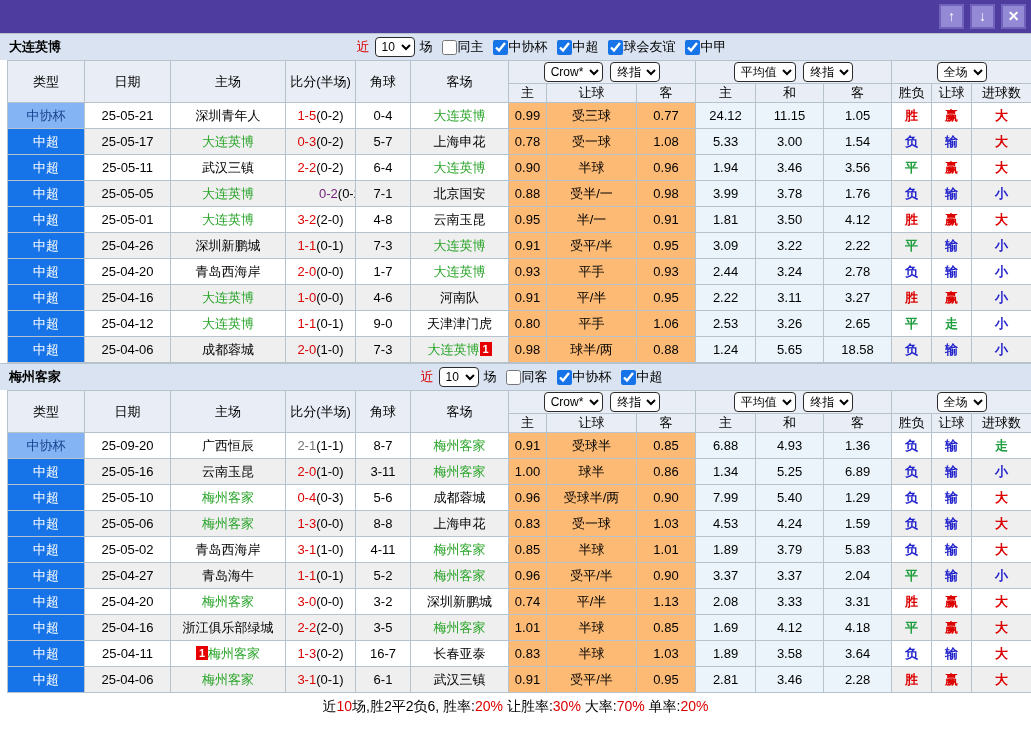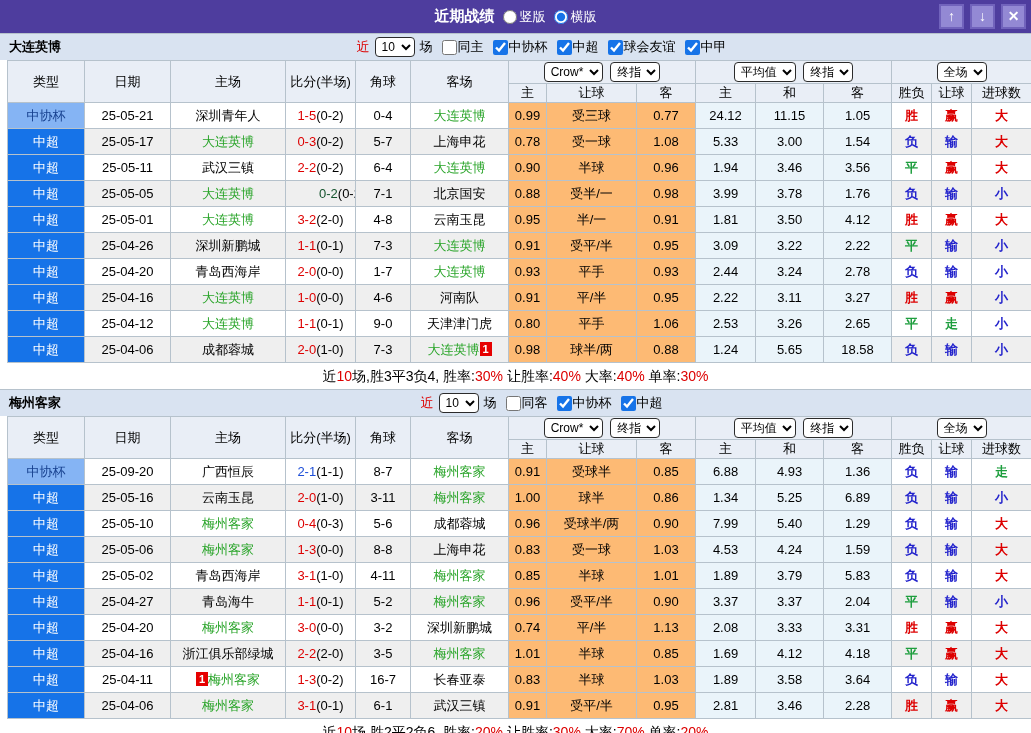--- a/index.html
+++ b/index.html
@@ -60,31 +60,20 @@
     display: inline-block; background: #e60000; color: #fff; font-weight: bold;
     font-size: 11px; width: 12px; height: 14px; line-height: 14px; vertical-align: 1px;
   }
   
   .summary { height: 26px; line-height: 26px; text-align: center; font-size: 14px; }
 </style>
 </head>
 <body>
 
 <div class="titlebar">
-  <div class="title-group">
-    <span class="app-title">近期战绩</span>
-    <label>
-      <input type="radio" name="layout-mode" style="">
-      <span>竖版</span>
-    </label>
-    <label>
-      <input type="radio" name="layout-mode" checked="" style="">
-      <span>横版</span>
-    </label>
-  </div>
   <div class="win-btns">
     <button class="win-btn">↑</button>
     <button class="win-btn">↓</button>
     <button class="win-btn">✕</button>
   </div>
 </div>
 
 <div>
   <div class="section-bar">
     <span class="team-name">大连英博</span>
@@ -214,21 +203,21 @@
           <td class="avg">3.46</td>
           <td class="avg">3.56</td>
           <td class="res" style="color: rgb(30, 158, 62);">平</td>
           <td class="res" style="color: rgb(221, 0, 0);">赢</td>
           <td class="res" style="color: rgb(221, 0, 0);">大</td>
         </tr>
         <tr class="even">
           <td class="type lg">中超</td>
           <td class="plain">25-05-05</td>
           <td class="plain"><span style="color: rgb(40, 164, 40);">大连英博</span></td>
-          <td class="plain"><span style="color: #14532d; margin-left: 33px;">0-2</span><span>(0-2)</span></td>
+          <td class="plain"><span style="color: #701a75; margin-left: 33px;">0-2</span><span>(0-2)</span></td>
           <td class="plain">7-1</td>
           <td class="plain"><span>北京国安</span></td>
           <td class="odds">0.88</td>
           <td class="odds">受半/一</td>
           <td class="odds">0.98</td>
           <td class="avg">3.99</td>
           <td class="avg">3.78</td>
           <td class="avg">1.76</td>
           <td class="res" style="color: rgb(35, 35, 204);">负</td>
           <td class="res" style="color: rgb(35, 35, 204);">输</td>
@@ -331,21 +320,20 @@
           <td class="odds">0.88</td>
           <td class="avg">1.24</td>
           <td class="avg">5.65</td>
           <td class="avg">18.58</td>
           <td class="res" style="color: rgb(35, 35, 204);">负</td>
           <td class="res" style="color: rgb(35, 35, 204);">输</td>
           <td class="res" style="color: rgb(35, 35, 204);">小</td>
         </tr>
       </tbody>
   </table>
-  <div class="summary"><span>近</span><span style="color: rgb(221, 0, 0);">10</span><span>场,胜3平3负4, 胜率:</span><span style="color: rgb(221, 0, 0);">30%</span><span> 让胜率:</span><span style="color: rgb(221, 0, 0);">40%</span><span> 大率:</span><span style="color: rgb(221, 0, 0);">40%</span><span> 单率:</span><span style="color: rgb(221, 0, 0);">30%</span></div>
 </div>
 
 <div>
   <div class="section-bar">
     <span class="team-name">梅州客家</span>
     <div class="filter">
       <span class="near">近</span>
       <select><option>10</option></select>
       <span>场</span>
       <label>
@@ -411,21 +399,21 @@
         <th>胜负</th>
         <th>让球</th>
         <th>进球数</th>
       </tr>
     </thead>
     <tbody>
         <tr class="odd">
           <td class="type cup">中协杯</td>
           <td class="plain">25-09-20</td>
           <td class="plain"><span>广西恒辰</span></td>
-          <td class="plain"><span style="color: #1d4ed8;">2-1</span><span>(1-1)</span></td>
+          <td class="plain"><span style="color: #737373;">2-1</span><span>(1-1)</span></td>
           <td class="plain">8-7</td>
           <td class="plain"><span style="color: rgb(40, 164, 40);">梅州客家</span></td>
           <td class="odds">0.91</td>
           <td class="odds">受球半</td>
           <td class="odds">0.85</td>
           <td class="avg">6.88</td>
           <td class="avg">4.93</td>
           <td class="avg">1.36</td>
           <td class="res" style="color: rgb(35, 35, 204);">负</td>
           <td class="res" style="color: rgb(35, 35, 204);">输</td>

